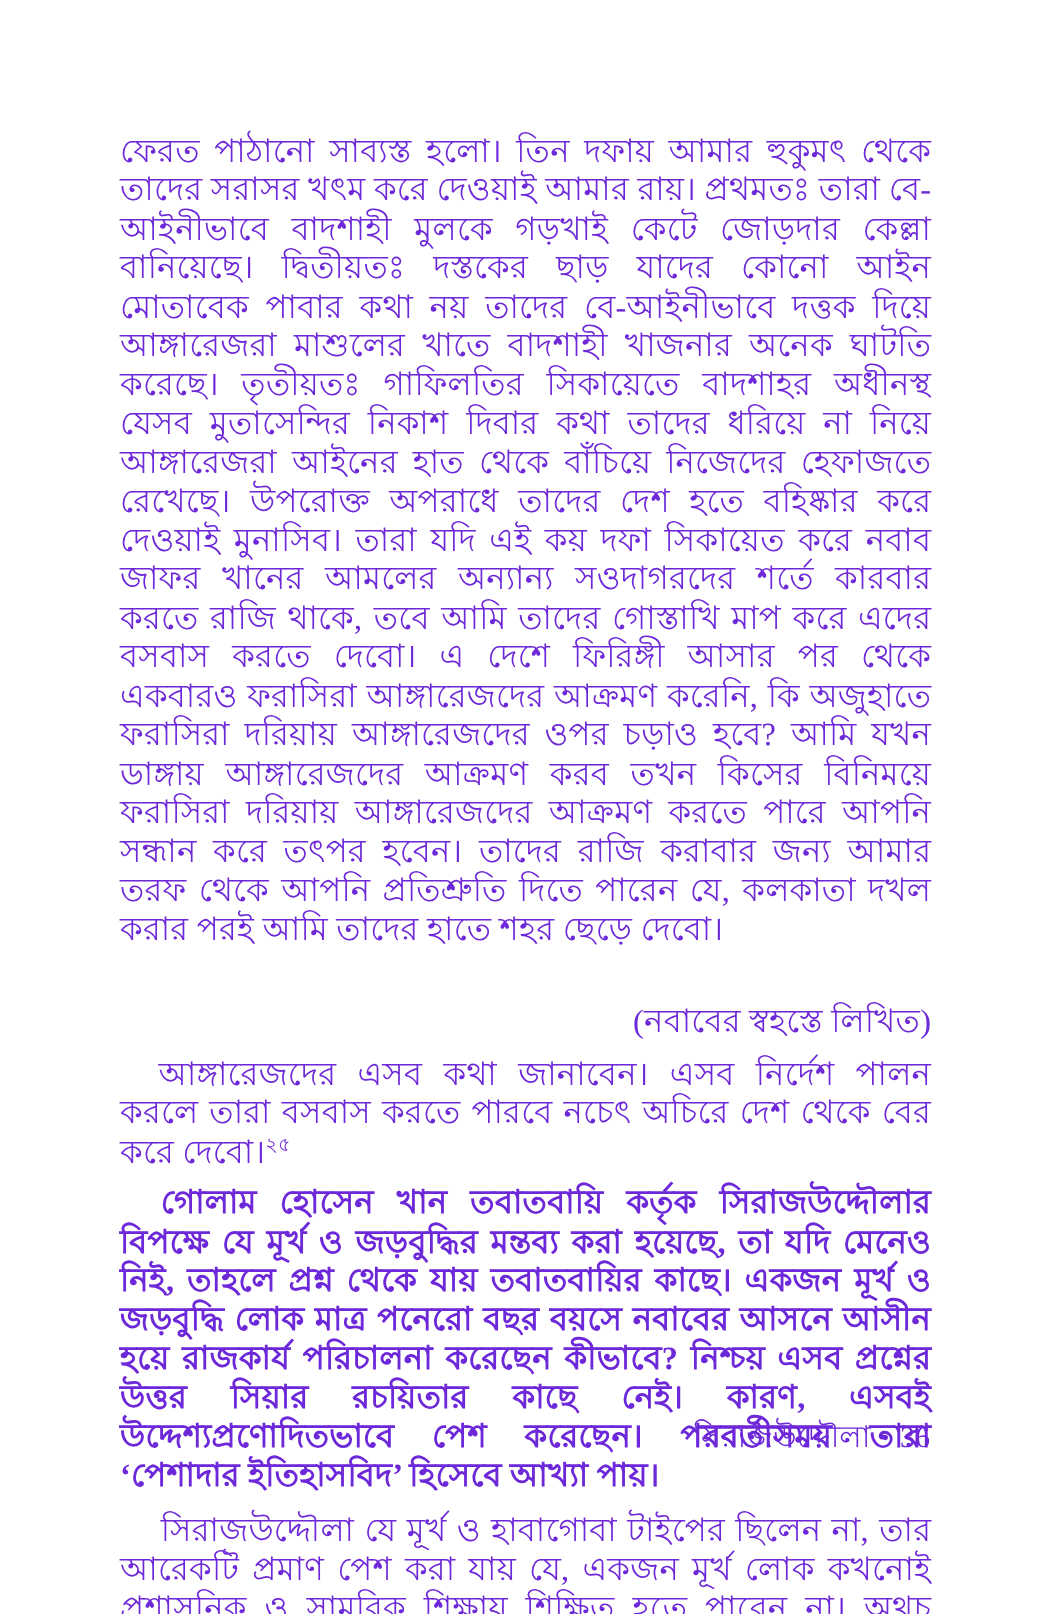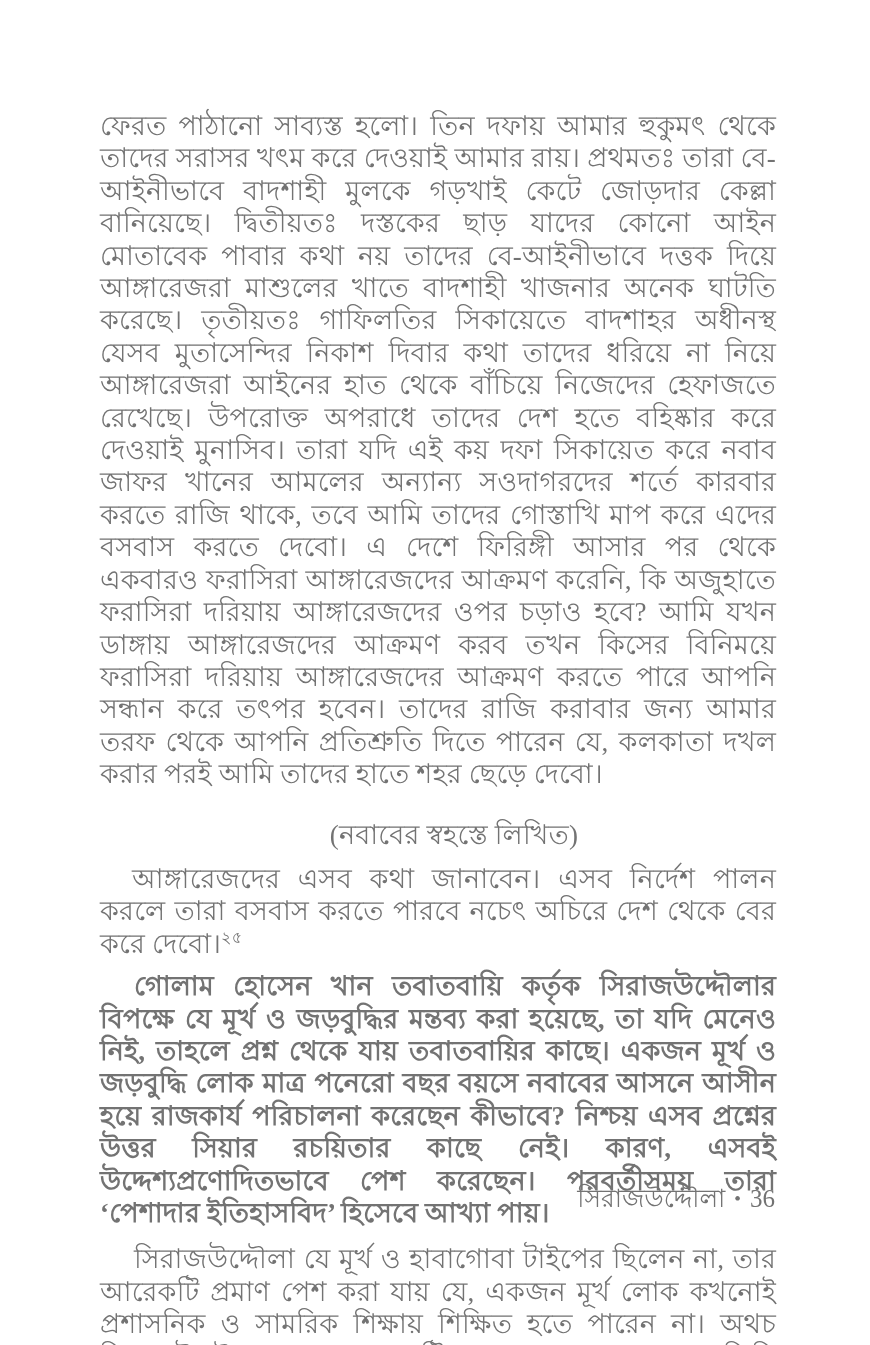--- a/index.html
+++ b/index.html
@@ -7,39 +7,39 @@
     padding: 0;
     background: #ffffff;
   }
   .page {
     position: relative;
     width: 870px;
     height: 1345px;
     background: #ffffff;
     overflow: hidden;
     font-family: "Liberation Serif", "DejaVu Serif", serif;
-    color: #737373;
+    color: #6d28d9;
   }
   .text-block {
     position: absolute;
     left: 100px;
     top: 110px;
     width: 676px;
   }
   .body-text {
     margin: 0;
     font-size: 27px;
     line-height: 32.4px;
     text-align: justify;
     text-justify: inter-word;
     letter-spacing: 0.2px;
   }
   .note-line {
-    margin-top: 28px;
-    text-align: center;
+    margin-top: 44px;
+    text-align: right;
     text-indent: 32px;
   }
   .para-instruction {
     margin-top: 12px;
     text-indent: 32px;
   }
   .para-analysis-1 {
     margin-top: 10px;
     text-indent: 34px;
     font-weight: bold;

